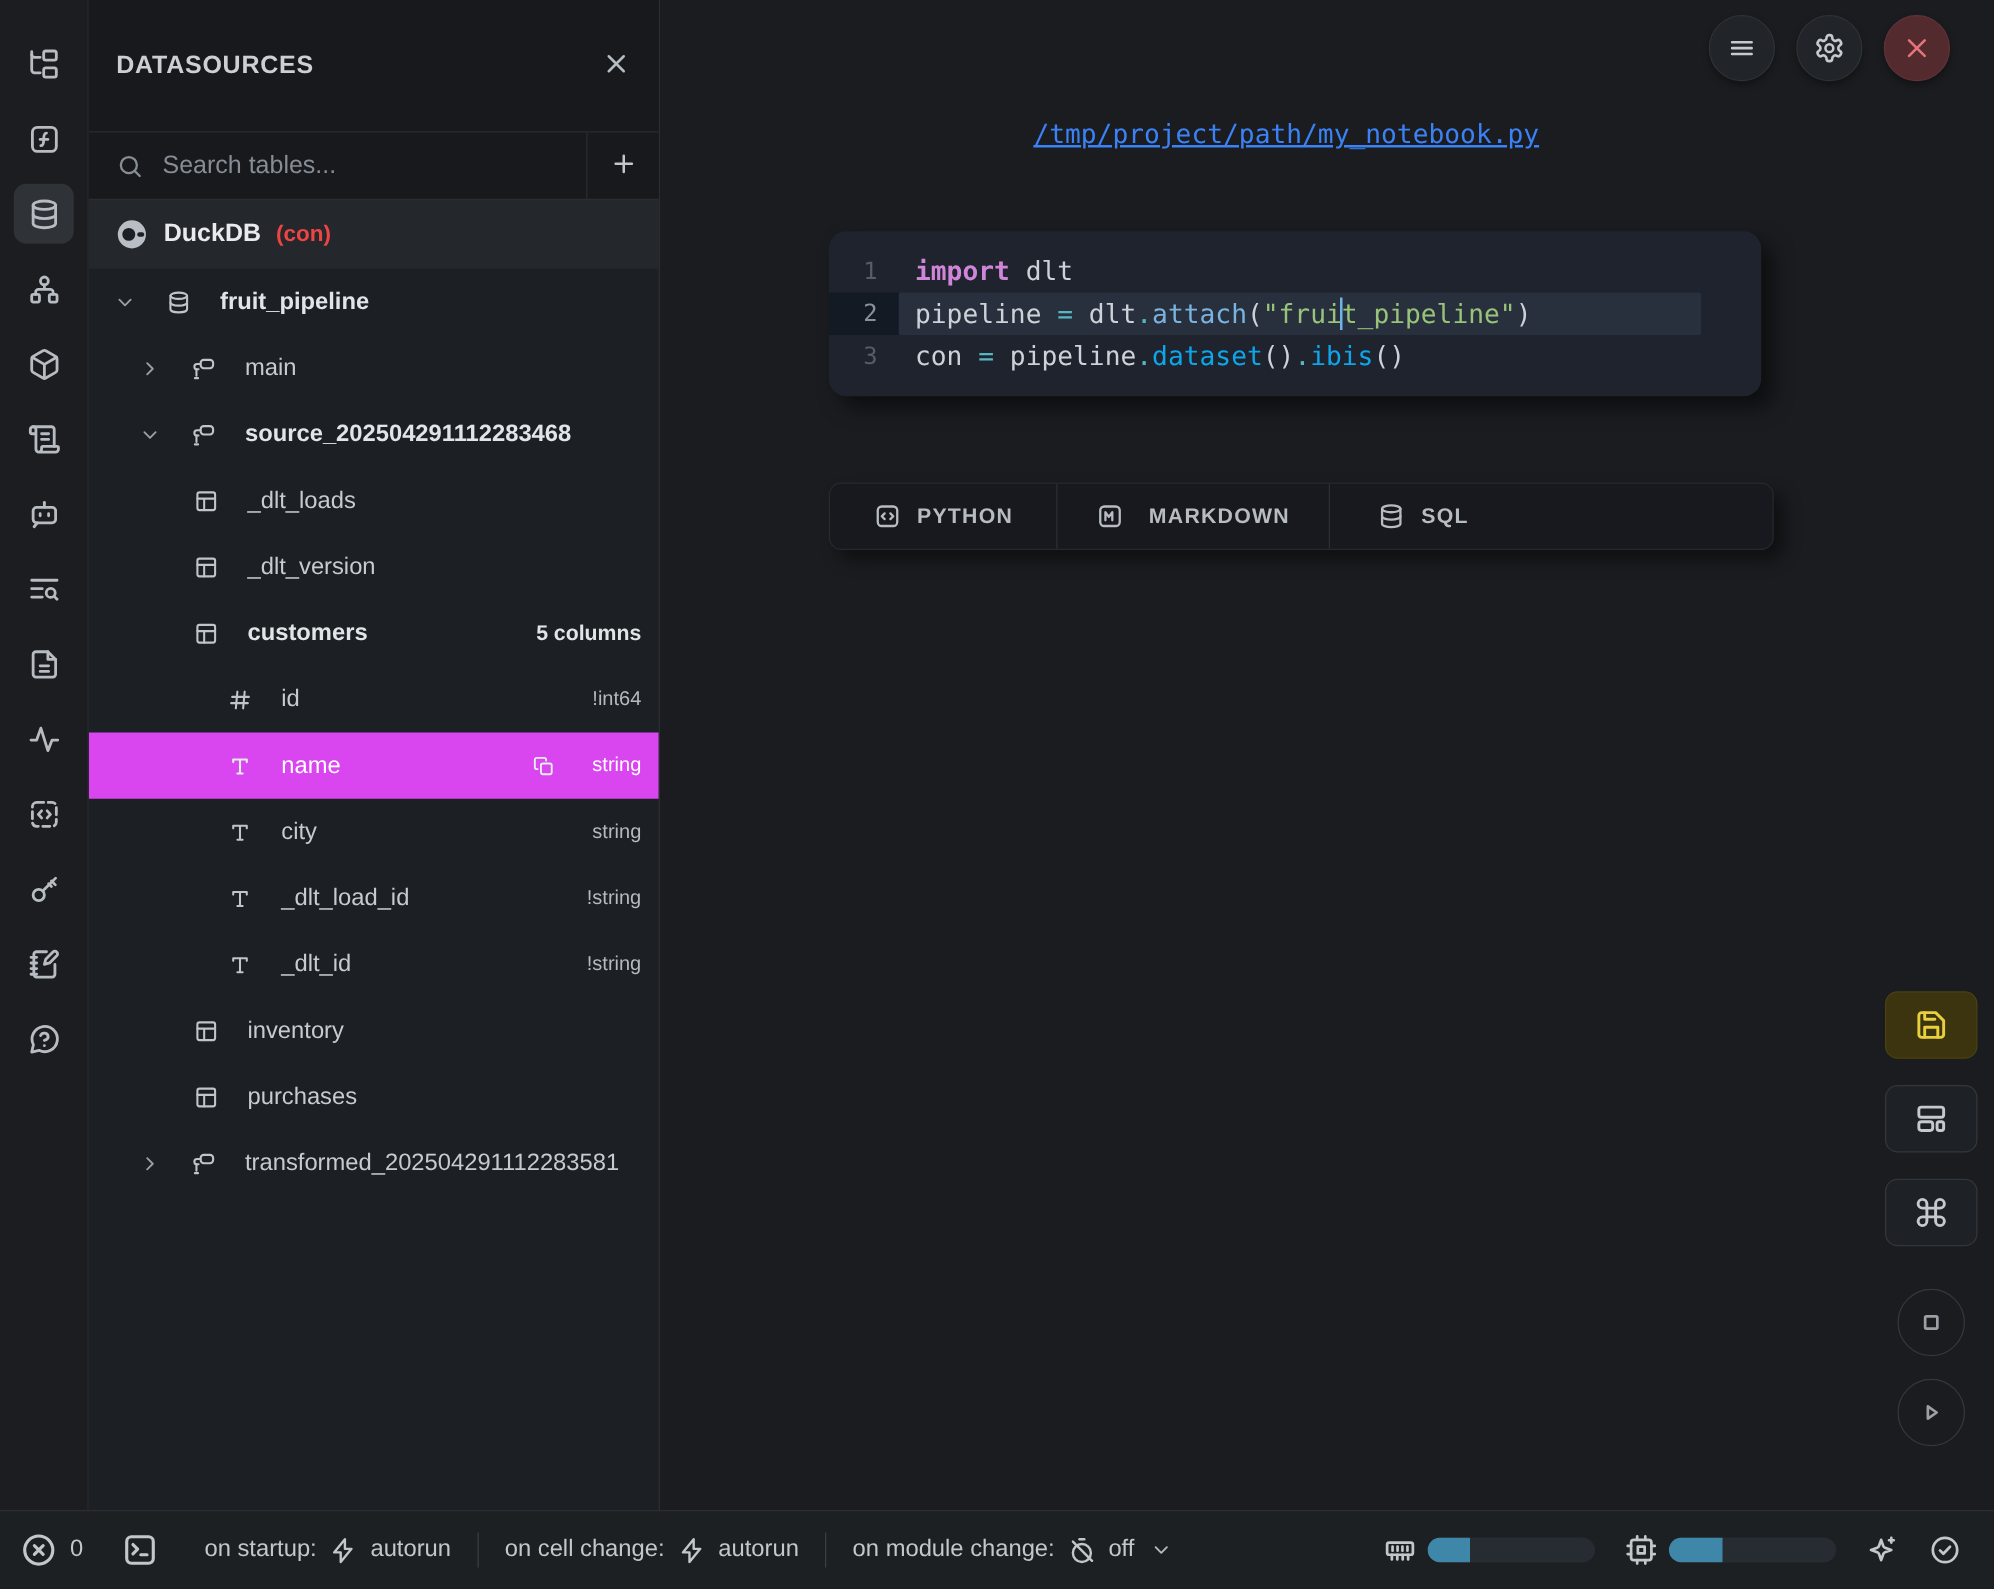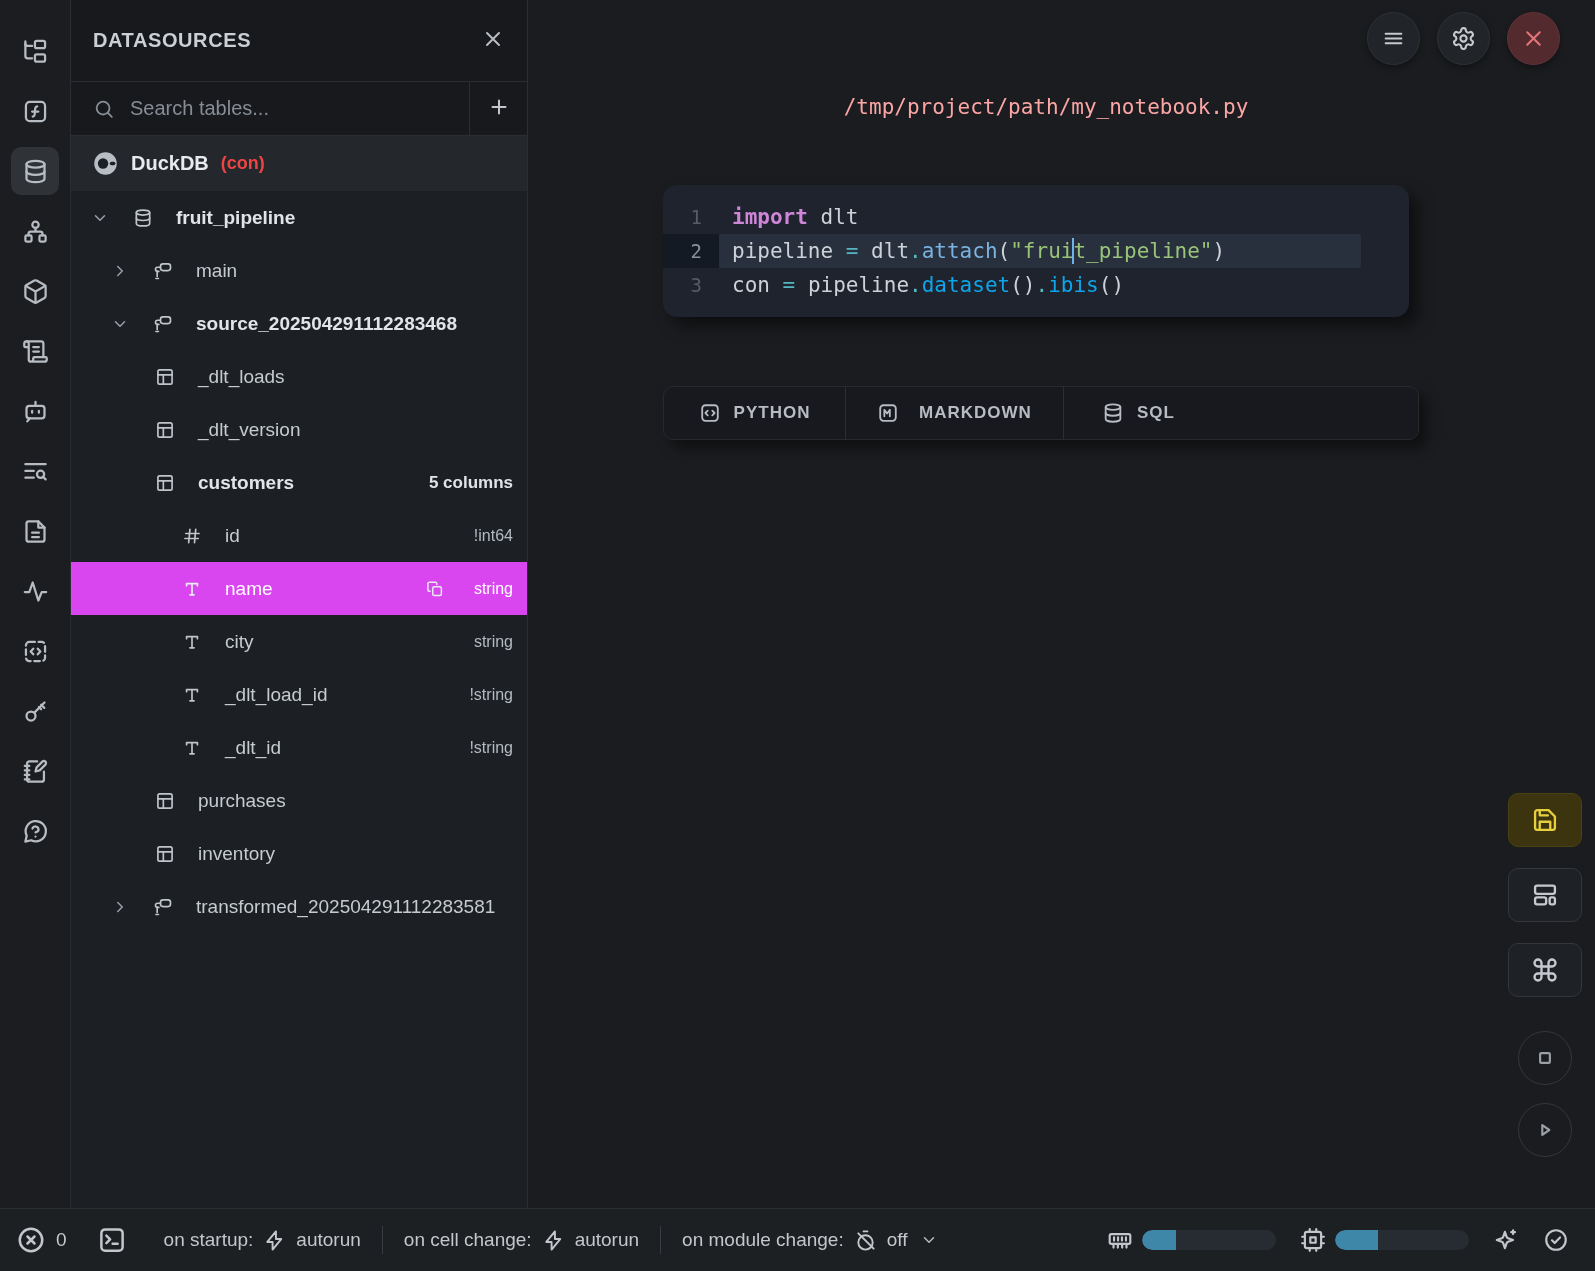--- a/index.html
+++ b/index.html
@@ -13,21 +13,21 @@
   .rail { width:71px; background:#1b1d20; border-right:1px solid #2a2d31;
           display:flex; flex-direction:column; align-items:center; padding-top:27px; gap:12px; flex:none; }
   .rail-item { width:48px; height:48px; display:flex; align-items:center; justify-content:center;
                color:#b7bcc2; border-radius:10px; cursor:pointer; }
   .rail-item.active { background:#2f3338; }
 
   
   .panel { width:457px; background:#1c1f23; border-right:1px solid #2a2d31;
            display:flex; flex-direction:column; flex:none; }
   .panel-top { background:#17191d; border-bottom:1px solid #2a2d31; }
-  .panel-header { height:82px; display:flex; align-items:center; justify-content:space-between;
+  .panel-header { height:106px; display:flex; align-items:center; justify-content:space-between;
                   padding:0 22px; border-bottom:1px solid #2a2d31; }
   .panel-title { font-size:20px; font-weight:700; letter-spacing:.6px; color:#ccd0d5; }
   .icon-btn { background:none; border:none; color:#b7bcc2; cursor:pointer; display:flex; align-items:center; }
   .search-row { height:53px; display:flex; align-items:stretch; }
   .search-left { flex:1; display:flex; align-items:center; gap:15px; padding:0 22px; }
   .search-ic { color:#878d94; display:flex; }
   .search-input { flex:1; background:transparent; border:none; outline:none; color:#d4d8dc;
                   font-size:20px; font-family:"Liberation Sans",sans-serif; }
   .search-input::placeholder { color:#878d94; }
   .add-btn { width:58px; border:none; border-left:1px solid #2a2d31; background:transparent;
@@ -53,22 +53,22 @@
   .tree-right.bold { font-weight:700; font-size:17px; color:#e2e5e8; }
 
   
   .main { flex:1; position:relative; background:#1a1c1f; min-width:0; }
   .top-actions { position:absolute; top:12px; right:35px; display:flex; gap:17px; }
   .circle-btn { width:53px; height:53px; border-radius:50%; background:#212428;
                 border:1px solid #2e3237; color:#c6cacf; display:flex; align-items:center;
                 justify-content:center; cursor:pointer; box-shadow:0 3px 6px rgba(0,0,0,.35); }
   .circle-btn.danger { background:#532a2e; border-color:#613339; color:#e5737a; }
 
-  .nb-path { position:absolute; top:95px; left:145px; width:746px; text-align:center;
-             font-family:"DejaVu Sans Mono", monospace; font-size:21px; color:#fca5a5; }
+  .nb-path { position:absolute; top:95px; left:128px; width:746px; text-align:center;
+             font-family:"DejaVu Sans Mono", monospace; font-size:21px; color:#3b82f6;text-decoration:underline; }
 
   .cell { position:absolute; top:185px; left:135px; width:746px; background:#1e232d;
           border-radius:14px; padding:15px 0; box-shadow:9px 9px 16px rgba(0,0,0,.5);
           font-family:"DejaVu Sans Mono", monospace; font-size:21px; cursor:text; }
   .code-line { height:34px; display:flex; align-items:center; }
   .gutter { width:56px; flex:none; align-self:stretch; display:flex; align-items:center;
             justify-content:flex-end; padding-right:17px; color:#565d66; font-size:19px; }
   .code-content { flex:1; display:flex; align-items:center; padding-left:13px; white-space:pre;
                   align-self:stretch; margin-right:48px; border-radius:2px; }
   .code-line.active .gutter { background:#141a24; color:#8a919b; }
@@ -426,31 +426,31 @@
             <span class="tree-sp"></span>
             <span class="tree-right">!string</span>
           </div>
           <div class="tree-row" style="padding-left: 84px;">
             <span class="tree-icon">
               <svg width="20" height="20" viewBox="0 0 24 24" fill="none" stroke="currentColor" stroke-width="2" stroke-linecap="round" stroke-linejoin="round">
                 <rect x="3.5" y="3.5" width="17" height="17" rx="2"></rect>
                 <path d="M3.5 9.5h17M10 9.5v11"></path>
               </svg>
             </span>
-            <span class="tree-label">purchases</span>
+            <span class="tree-label">inventory</span>
             <span class="tree-sp"></span>
           </div>
           <div class="tree-row" style="padding-left: 84px;">
             <span class="tree-icon">
               <svg width="20" height="20" viewBox="0 0 24 24" fill="none" stroke="currentColor" stroke-width="2" stroke-linecap="round" stroke-linejoin="round">
                 <rect x="3.5" y="3.5" width="17" height="17" rx="2"></rect>
                 <path d="M3.5 9.5h17M10 9.5v11"></path>
               </svg>
             </span>
-            <span class="tree-label">inventory</span>
+            <span class="tree-label">purchases</span>
             <span class="tree-sp"></span>
           </div>
           <div class="tree-row" style="padding-left: 39px;">
             <span class="expander">
               <svg width="18" height="18" viewBox="0 0 24 24" fill="none" stroke="currentColor" stroke-width="2" stroke-linecap="round" stroke-linejoin="round">
                 <path d="m9 6 6 6-6 6"></path>
               </svg>
             </span>
             <span class="tree-icon">
               <svg width="20" height="20" viewBox="0 0 24 24" fill="none" stroke="currentColor" stroke-width="2" stroke-linecap="round" stroke-linejoin="round">

